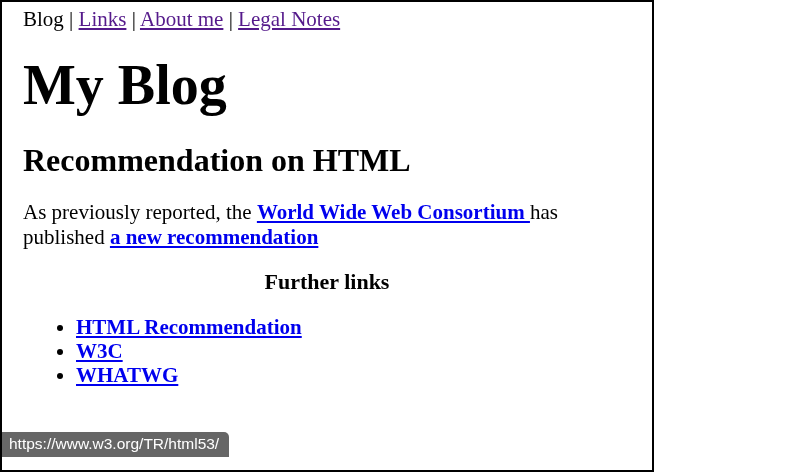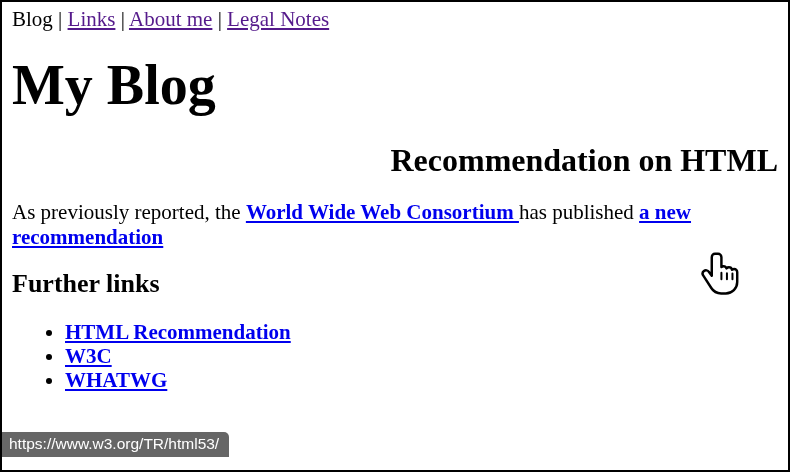--- a/index.html
+++ b/index.html
@@ -8,25 +8,25 @@
     --text: #000000;
     --page-bg: #ffffff;
     --border-color: #000000;
     --status-bg: #666666;
     --status-text: #ffffff;
   }
   html, body { margin: 0; padding: 0; background: #fff; }
   .page {
     position: relative;
     box-sizing: border-box;
-    width: 790px;
+    width: 654px;
     height: 472px;
     border: 2px solid var(--border-color);
     background: var(--page-bg);
-    padding: 0 10px;
+    padding: 0 21px;
     overflow: hidden;
     font-family: "Liberation Serif", "DejaVu Serif", serif;
     font-size: 21px;
     line-height: 1.16;
     color: var(--text);
   }
   .nav { margin: 5px 0 0 0; }
   .nav .sep { color: var(--text); }
   a { text-decoration: underline; cursor: pointer; }
   a.visited { color: var(--link-visited-purple); }
@@ -36,28 +36,28 @@
     font-weight: bold;
     margin: 22px 0 0 0;
     line-height: 1.16;
   }
   .intro { margin: 28px 0 0 0; }
   h2 {
     font-size: 32px;
     font-weight: bold;
     margin: 24px 0 0 0;
     line-height: 1.16;
-    text-align: right;
   }
   .article { margin: 21px 0 0 0; line-height: 25px; }
   h3 {
-    font-size: 26px;
+    font-size: 22px;
     font-weight: bold;
     margin: 19px 0 0 0;
     line-height: 1.16;
+    text-align: center;
   }
   ul.further {
     margin: 20px 0 0 0;
     padding: 0 0 0 53px;
     list-style: disc;
   }
   ul.further li { line-height: 24px; }
   .status {
     position: absolute;
     left: 0;

